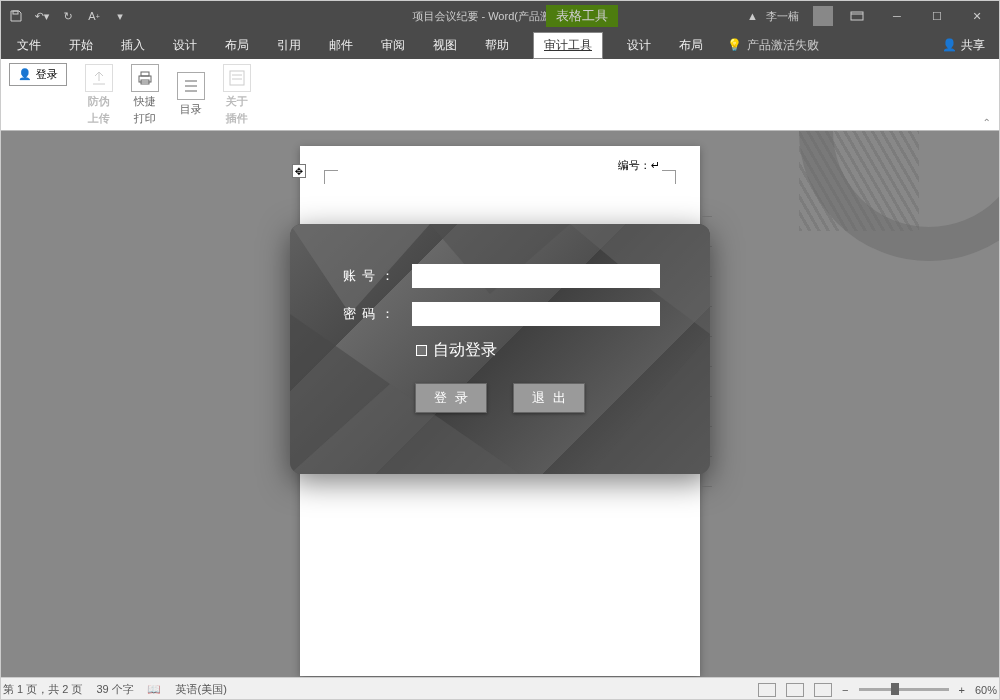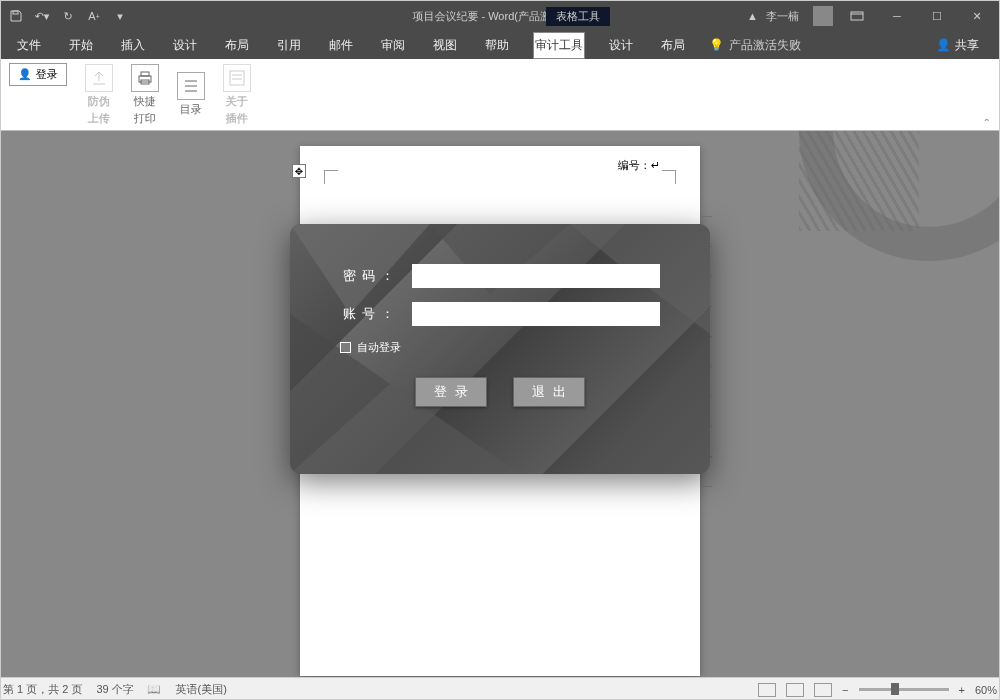--- a/index.html
+++ b/index.html
@@ -3,31 +3,31 @@
   <meta charset="utf-8">
   <style>
     * { box-sizing: border-box; margin: 0; padding: 0; }
     body { font-family: "Microsoft YaHei", sans-serif; background: #fff; width: 1000px; height: 700px; overflow: hidden; border: 1px solid #ccc; box-shadow: 0 0 10px rgba(0,0,0,0.3); }
     
     
     .titlebar { background: #4a4a4a; height: 30px; display: flex; align-items: center; color: #ccc; font-size: 11px; position: relative; }
     .titlebar-left { display: flex; align-items: center; padding-left: 8px; gap: 12px; }
     .qat-icon { width: 14px; height: 14px; display: inline-flex; align-items: center; justify-content: center; cursor: pointer; }
     .titlebar-center { position: absolute; left: 0; right: 0; text-align: center; pointer-events: none; }
-    .titlebar-tablabel { position: absolute; left: 545px; background: #0f172a; padding: 2px 10px; font-size: 11px; }
+    .titlebar-tablabel { position: absolute; left: 545px; background: #4d7c0f; padding: 2px 10px; font-size: 13px; }
     .titlebar-right { position: absolute; right: 0; display: flex; align-items: center; gap: 8px; padding-right: 6px; }
     .user-area { display: flex; align-items: center; gap: 14px; }
     .avatar { width: 20px; height: 20px; background: #888; }
     .win-btn { width: 32px; height: 24px; display: flex; align-items: center; justify-content: center; cursor: pointer; }
     
     
     .tabs { background: #4a4a4a; height: 28px; display: flex; align-items: center; color: #eee; font-size: 12px; padding-left: 12px; gap: 20px; }
     .tab { cursor: pointer; padding: 4px 4px; }
-    .tab.active { background: #fff; color: #333; border: 1px solid #888; padding: 4px 1px; }
-    .tabs-right { margin-left: auto; padding-right: 20px; display: flex; align-items: center; gap: 14px; }
+    .tab.active { background: #fff; color: #333; border: 1px solid #888; padding: 4px 10px; text-decoration: underline; }
+    .tabs-right { margin-left: auto; padding-right: 14px; display: flex; align-items: center; gap: 14px; }
     .tell-me { display: flex; align-items: center; gap: 5px; color: #ccc; }
     
     
     .ribbon { background: #fff; border-bottom: 1px solid #bbb; height: 72px; display: flex; align-items: center; padding-left: 8px; gap: 18px; position: relative; }
     .login-small { border: 1px solid #999; padding: 3px 8px; font-size: 11px; display: flex; align-items: center; gap: 4px; cursor: pointer; align-self: flex-start; margin-top: 4px; }
     .ribbon-btn { display: flex; flex-direction: column; align-items: center; gap: 2px; font-size: 11px; color: #666; cursor: pointer; }
     .ribbon-btn.disabled { color: #bbb; font-weight: bold; }
     .ribbon-icon { width: 28px; height: 28px; border: 1px solid #aaa; display: flex; align-items: center; justify-content: center; }
     .ribbon-btn.disabled .ribbon-icon { border-color: #ddd; }
     .ribbon-collapse { position: absolute; right: 8px; bottom: 2px; font-size: 10px; color: #888; cursor: pointer; }
@@ -49,21 +49,21 @@
     
     
     .dialog { position: absolute; top: 78px; left: 50%; transform: translateX(-50%); width: 420px; height: 250px; border-radius: 12px; background: #555; overflow: hidden; box-shadow: 0 8px 30px rgba(0,0,0,0.5); }
     .dialog-bg { position: absolute; inset: 0; background:
       linear-gradient(135deg, #606060 0%, #4a4a4a 25%, #686868 25%, #505050 50%, #404040 50%, #5a5a5a 75%, #484848 75%, #636363 100%); }
     .dialog-poly { position: absolute; inset: 0; }
     .dialog-content { position: relative; padding: 40px 50px 0; color: #fff; font-size: 13px; }
     .form-row { display: flex; align-items: center; margin-bottom: 14px; gap: 12px; }
     .form-label { width: 60px; text-align: right; letter-spacing: 6px; }
     .form-input { flex: 1; height: 24px; background: #fff; border: none; padding: 0 6px; }
-    .checkbox-row { font-size: 11px; display: flex; align-items: center; gap: 6px; margin-bottom: 22px; }
+    .checkbox-row { margin-left: 76px; font-size: 16px; display: flex; align-items: center; gap: 6px; margin-bottom: 22px; }
     .checkbox { width: 11px; height: 11px; border: 1px solid #fff; background: rgba(255,255,255,0.15); }
     .btn-row { display: flex; justify-content: center; gap: 26px; }
     .dlg-btn { width: 72px; height: 30px; background: #9a9a9a; border: 1px solid #666; color: #fff; font-size: 13px; letter-spacing: 8px; padding-left: 8px; cursor: pointer; box-shadow: 0 1px 3px rgba(0,0,0,0.4); }
     
     
     .statusbar { height: 24px; background: #f0f0f0; border-top: 1px solid #ccc; display: flex; align-items: center; font-size: 11px; color: #555; padding: 0 2px; gap: 14px; }
     .statusbar-right { margin-left: auto; display: flex; align-items: center; gap: 10px; }
     .view-btn { width: 18px; height: 14px; border: 1px solid #999; cursor: pointer; }
     .zoom-slider { width: 90px; height: 3px; background: #aaa; position: relative; }
     .zoom-thumb { position: absolute; width: 8px; height: 12px; background: #666; top: -5px; left: 32px; }
@@ -204,26 +204,26 @@
       <svg class="dialog-poly" viewBox="0 0 420 250" preserveAspectRatio="none">
         <polygon points="0,0 140,0 60,90" fill="#707070" opacity="0.6"></polygon>
         <polygon points="140,0 280,0 200,70" fill="#505050" opacity="0.6"></polygon>
         <polygon points="280,0 420,0 420,110 340,50" fill="#606060" opacity="0.6"></polygon>
         <polygon points="0,90 100,160 0,250" fill="#484848" opacity="0.6"></polygon>
         <polygon points="100,160 230,250 0,250" fill="#585858" opacity="0.6"></polygon>
         <polygon points="420,110 420,250 300,250" fill="#505050" opacity="0.6"></polygon>
       </svg>
       <div class="dialog-content">
         <div class="form-row">
+          <span class="form-label"><span>账号</span>：</span>
+          <input class="form-input" type="text" style="">
+        </div>
+        <div class="form-row">
           <span class="form-label"><span>密码</span>：</span>
           <input class="form-input" type="password" style="">
-        </div>
-        <div class="form-row">
-          <span class="form-label"><span>账号</span>：</span>
-          <input class="form-input" type="text" style="">
         </div>
         <div class="checkbox-row">
           <span class="checkbox"></span>
           <span>自动登录</span>
         </div>
         <div class="btn-row">
           <button class="dlg-btn">登录</button>
           <button class="dlg-btn">退出</button>
         </div>
       </div>

